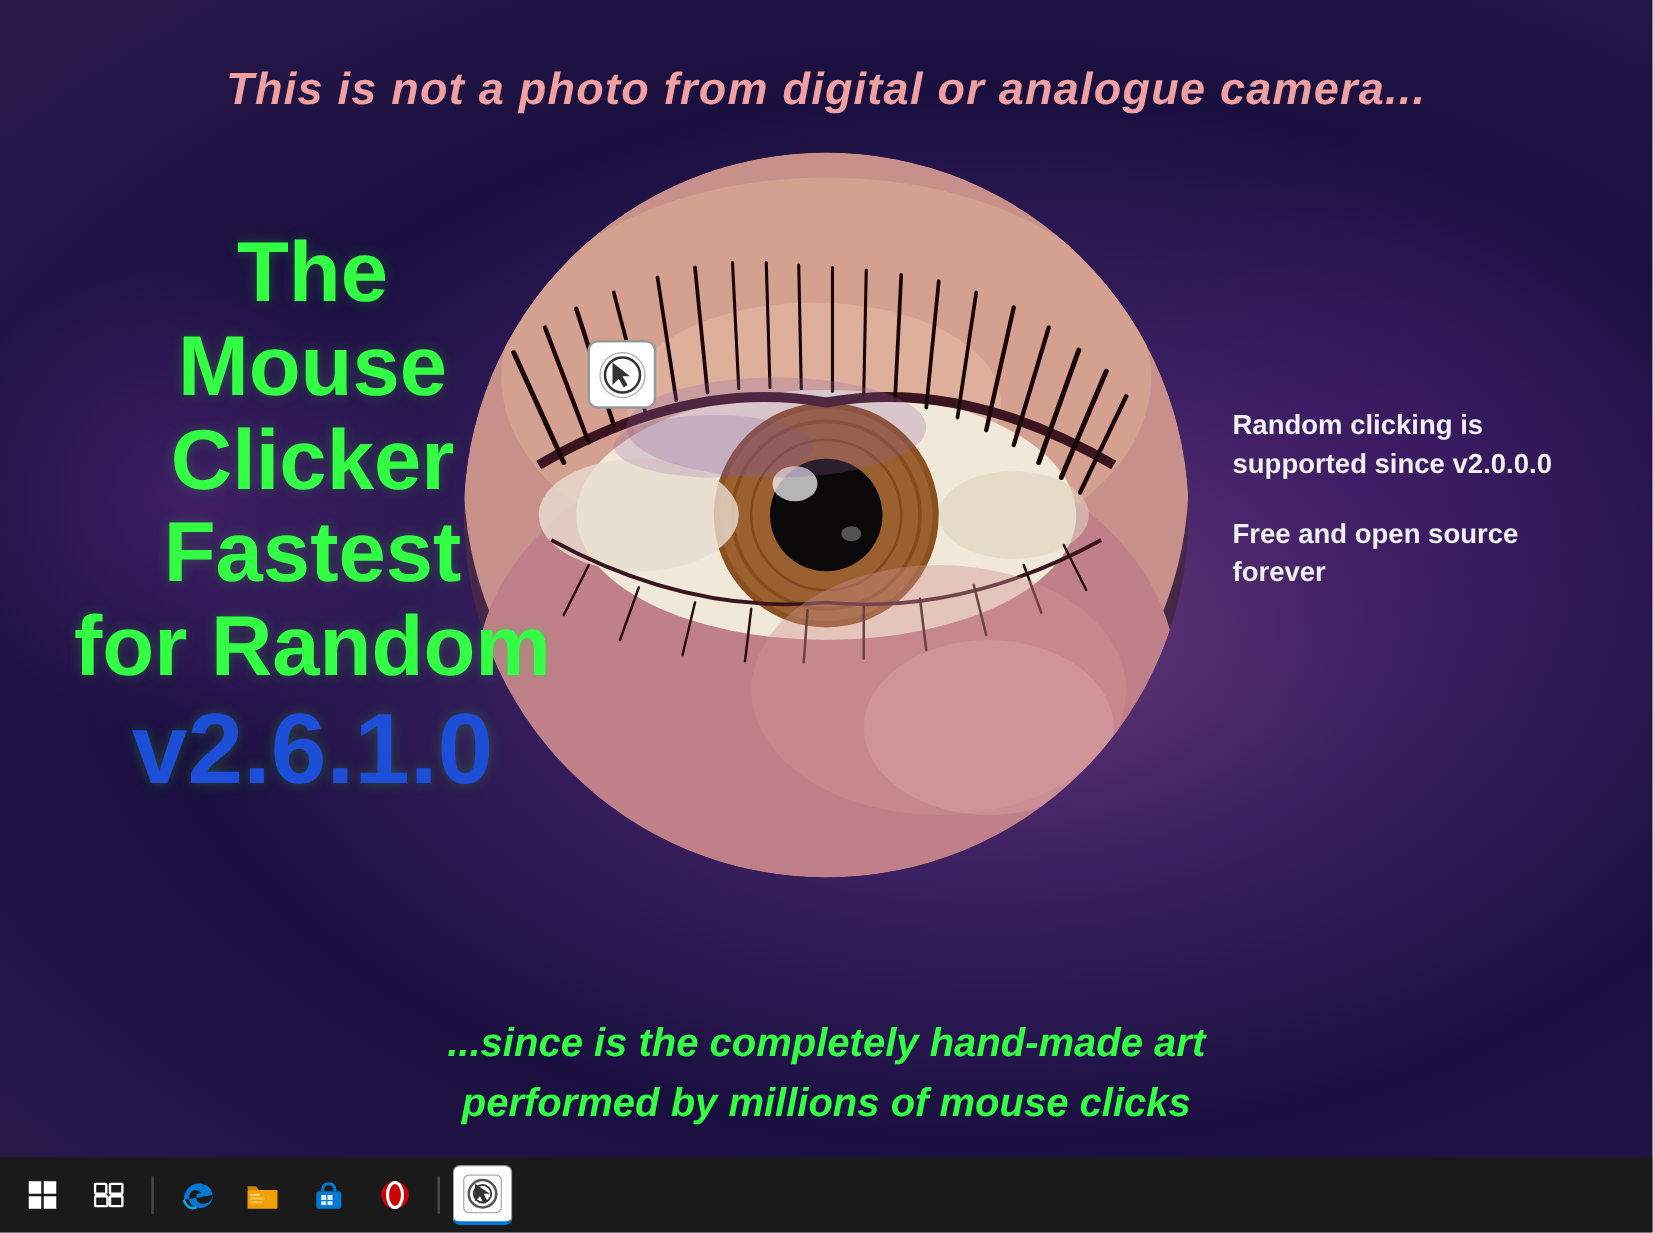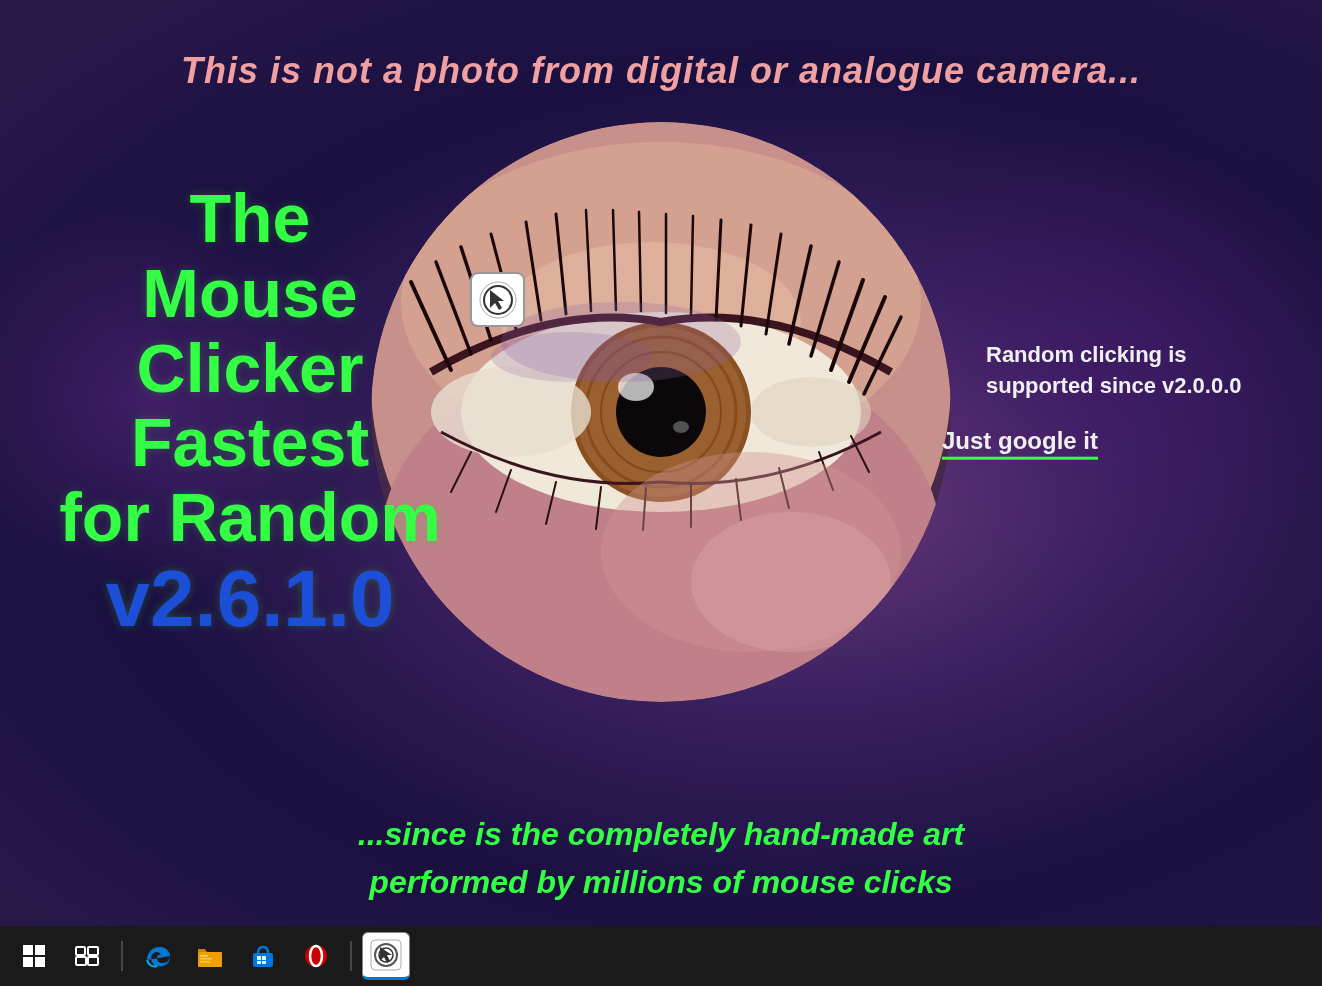--- a/index.html
+++ b/index.html
@@ -343,21 +343,21 @@
 
       <polygon points="12,10 12,28 17,23 21,30 24,28 20,21 26,21" fill="#333"></polygon>
     </svg>
   </div>
 
   <div class="right-text">
     <div class="info-block">
       <div class="info-text">Random clicking is supported since v2.0.0.0</div>
     </div>
     <div class="info-block">
-      <span class="google-link">Just google it</span>
+      <div class="info-text">Free and open source forever</div>
     </div>
   </div>
 
 </div>
 
 <div class="bottom-text">
   <div>...since is the completely hand-made art</div>
   <div>performed by millions of mouse clicks</div>
 </div>
 

